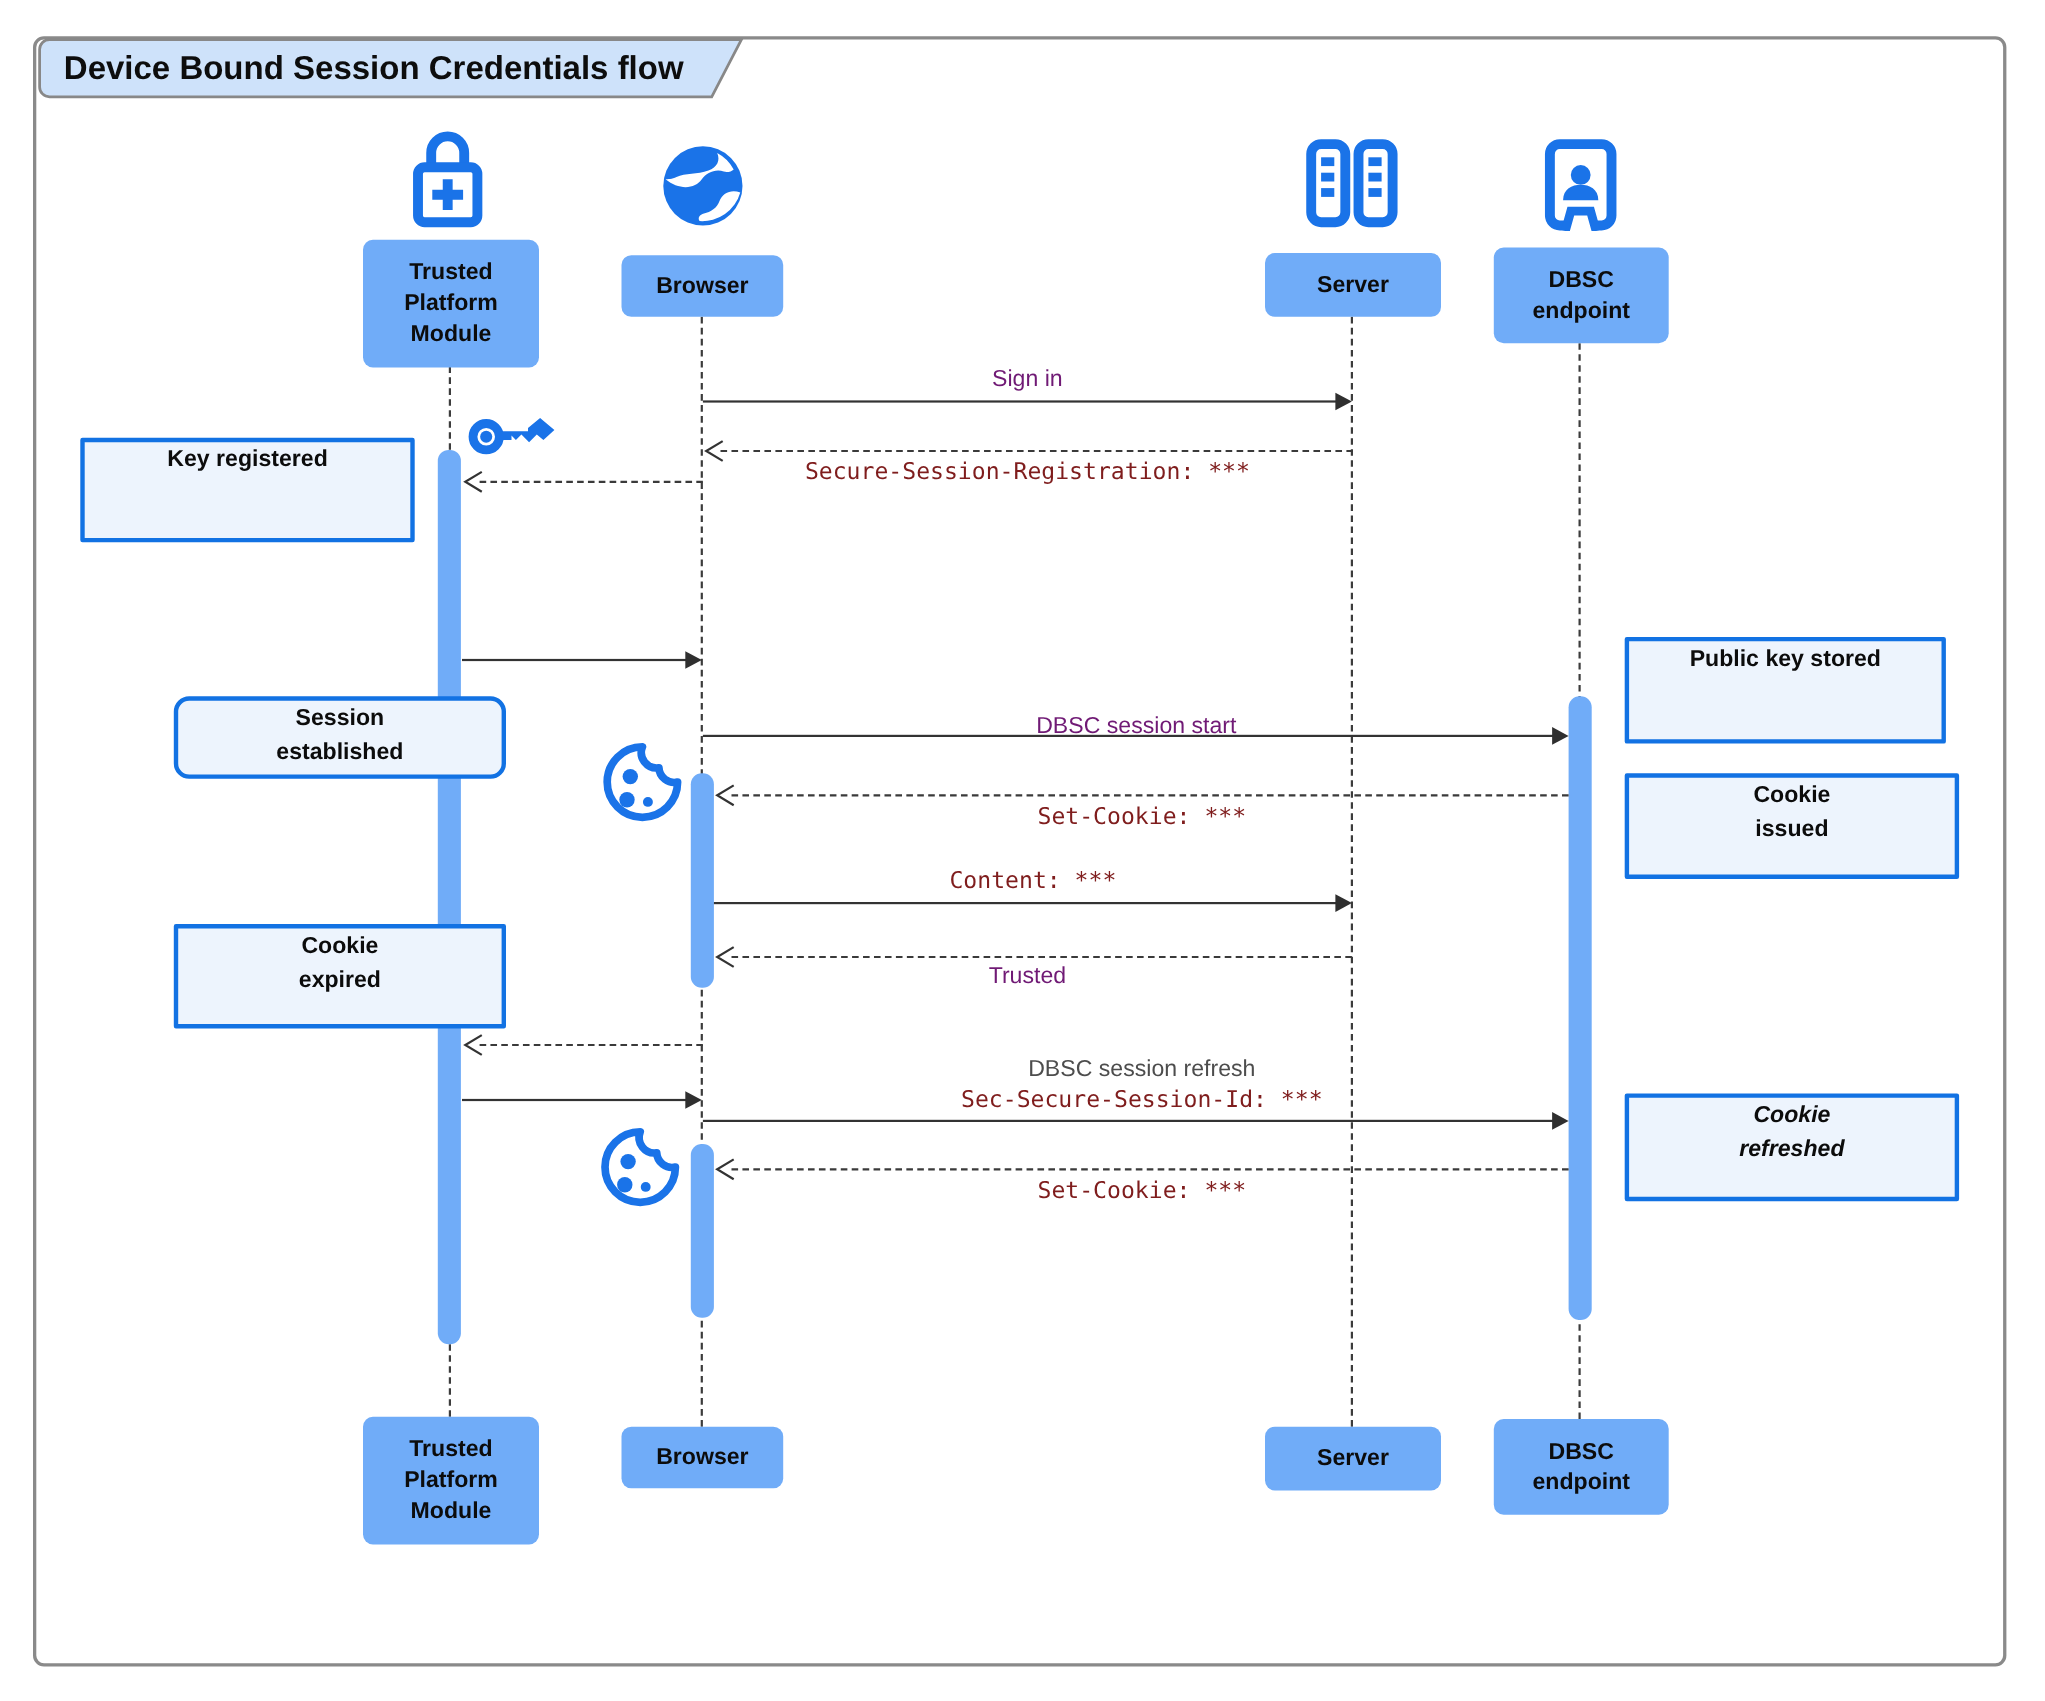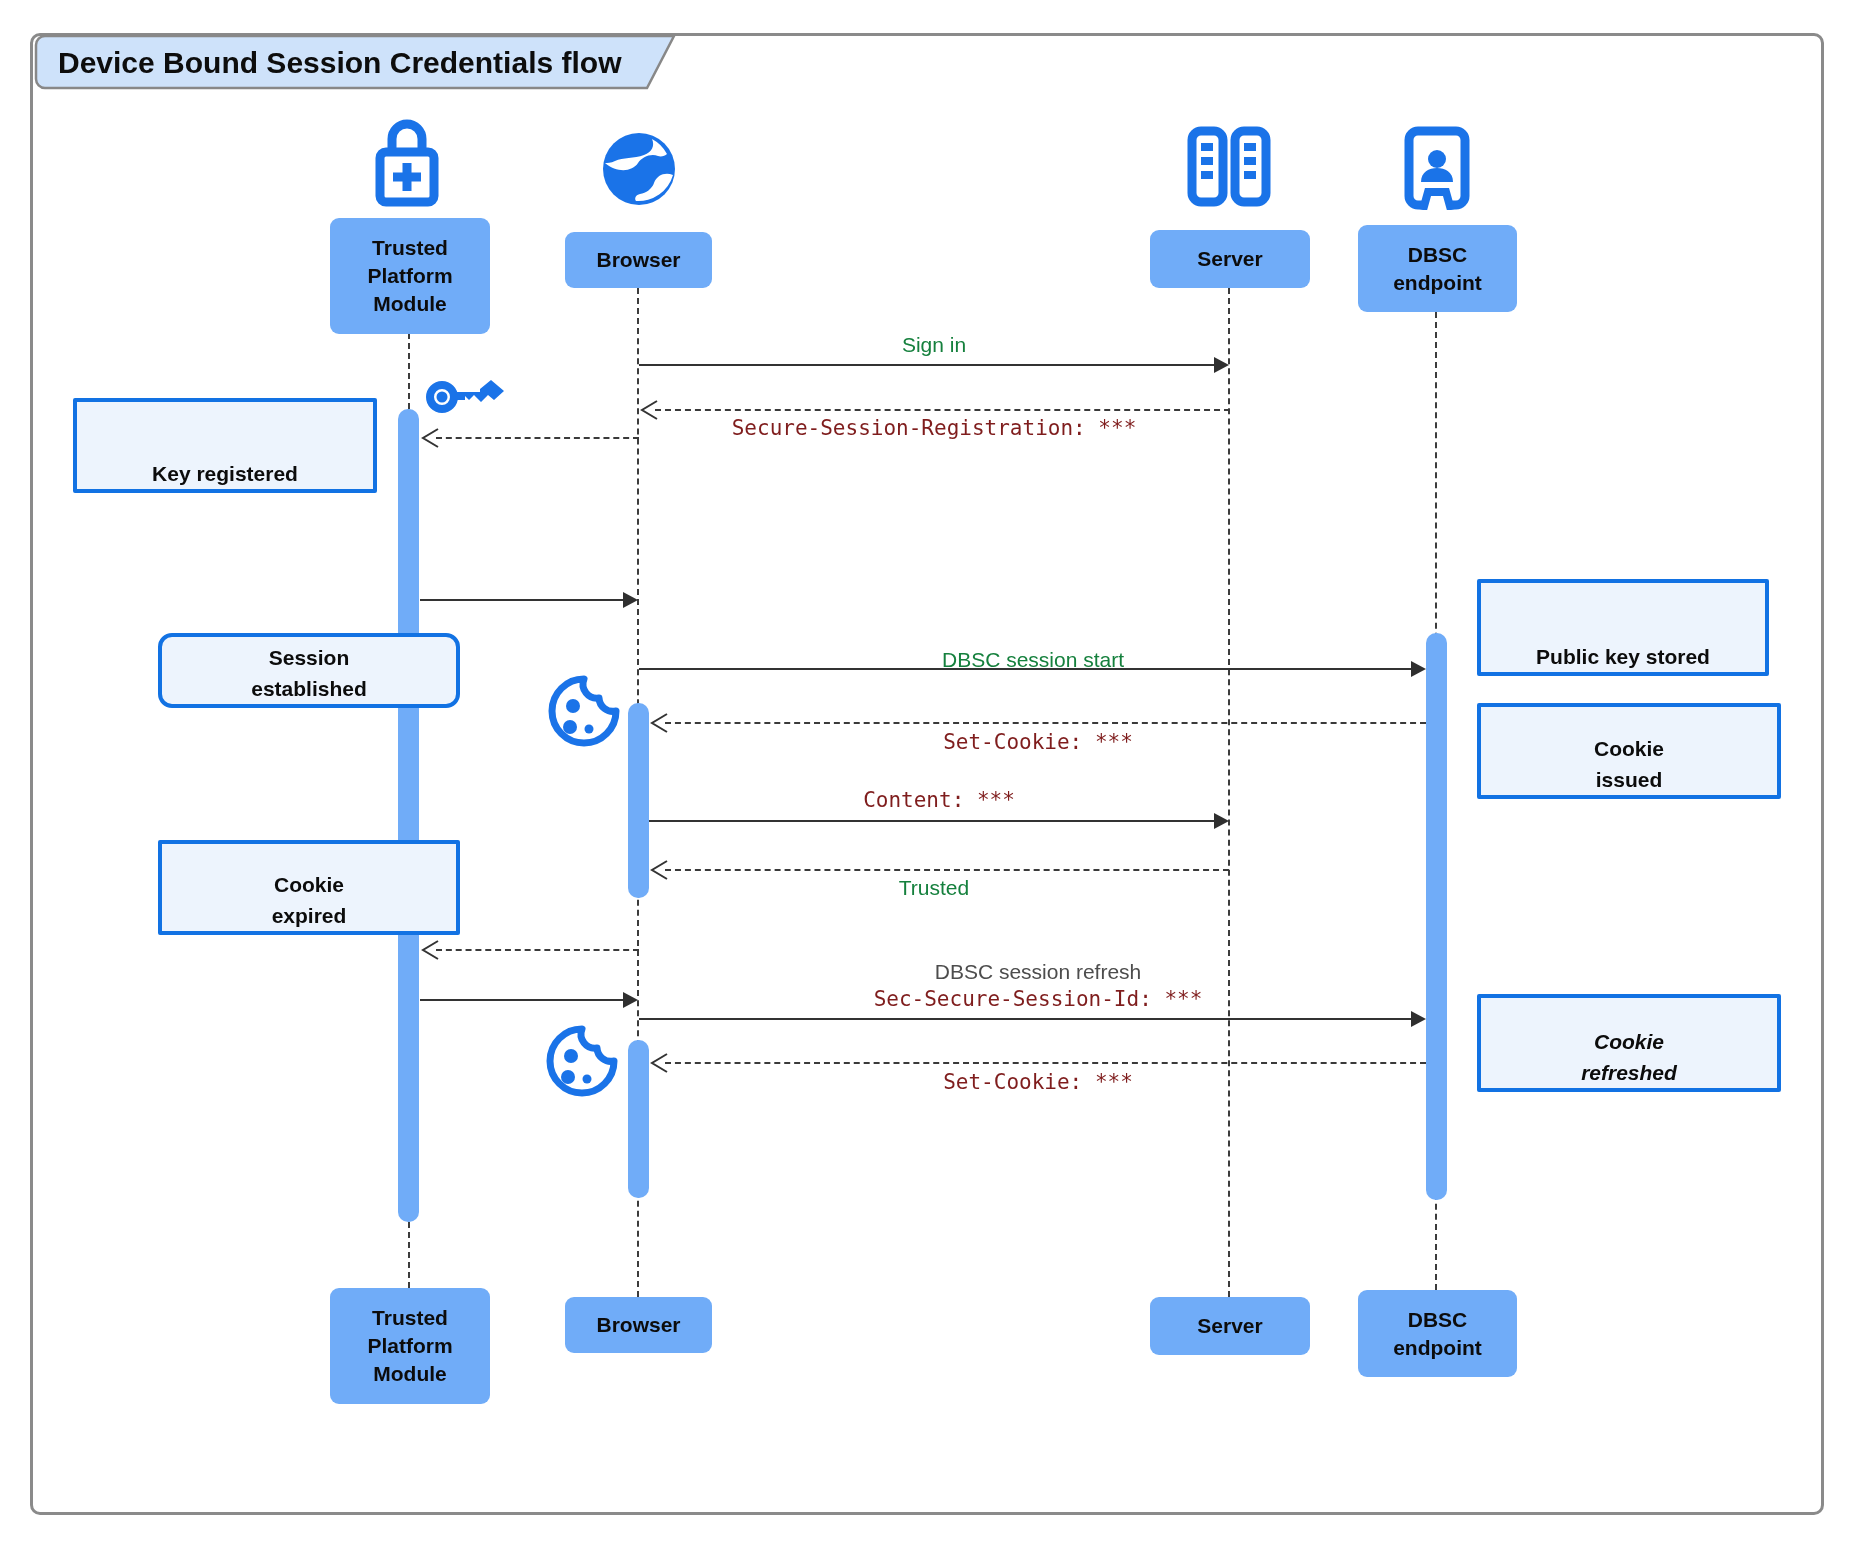--- a/index.html
+++ b/index.html
@@ -4,27 +4,27 @@
 <style>
   html,body{margin:0;padding:0;background:#fff;}
   body{width:1859px;height:1546px;position:relative;font-family:"Liberation Sans",sans-serif;}
   .abs{position:absolute;}
   .frame{left:30px;top:33px;width:1788px;height:1476px;border:3px solid #8a8a8a;border-radius:10px;background:#fff;z-index:0;}
   .title-tab-svg{left:33px;top:33px;z-index:6;}
   .title-text{left:58px;top:46px;z-index:7;font-size:30px;font-weight:700;color:#0d0d0d;white-space:nowrap;}
   .lifeline{width:0;border-left:2px dashed #3c3c3c;z-index:1;}
   .bar{width:21px;border-radius:10px;background:#70acf8;z-index:2;}
   .actor-box{background:#70acf8;border-radius:9px;z-index:5;display:flex;align-items:center;justify-content:center;text-align:center;font-weight:700;font-size:21px;color:#0c0c0c;line-height:28px;}
-  .note{background:#edf4fd;border:4px solid #1272e3;z-index:4;display:flex;align-items:flex-end;justify-content:center;text-align:center;font-weight:700;font-size:21px;color:#0c0c0c;line-height:31px;box-sizing:border-box;border-radius:2px;}
+  .note{background:#edf4fd;border:4px solid #1272e3;z-index:4;display:flex;align-items:flex-start;justify-content:center;text-align:center;font-weight:700;font-size:21px;color:#0c0c0c;line-height:31px;box-sizing:border-box;border-radius:2px;}
   .msg-line{height:0;z-index:3;}
   .msg-line.solid{border-top:2px solid #333;}
   .msg-line.dashed{border-top:2px dashed #3a3a3a;}
   .head-right{width:0;height:0;border-top:8px solid transparent;border-bottom:8px solid transparent;border-left:15px solid #2f2f2f;z-index:3;}
   .chev{z-index:3;}
-  .lbl{z-index:5;font-size:21px;color:#15803d;white-space:nowrap;transform:translateX(-50%);}
+  .lbl{z-index:5;font-size:21px;color:#701a75;white-space:nowrap;transform:translateX(-50%);}
   .lbl.mono{font-family:"DejaVu Sans Mono",monospace;color:#7f1d1d;font-size:21px;}
   .icon{z-index:5;}
 </style>
 </head>
 <body>
 
 <div class="abs frame"></div>
 
 <svg class="abs title-tab-svg" width="660" height="60" viewBox="0 0 660 60">
   <path d="M12 3 H641 L614 55 H12 a9 9 0 0 1 -9 -9 V12 a9 9 0 0 1 9 -9 Z" fill="#cee2fa" stroke="#888" stroke-width="2.5"></path>

